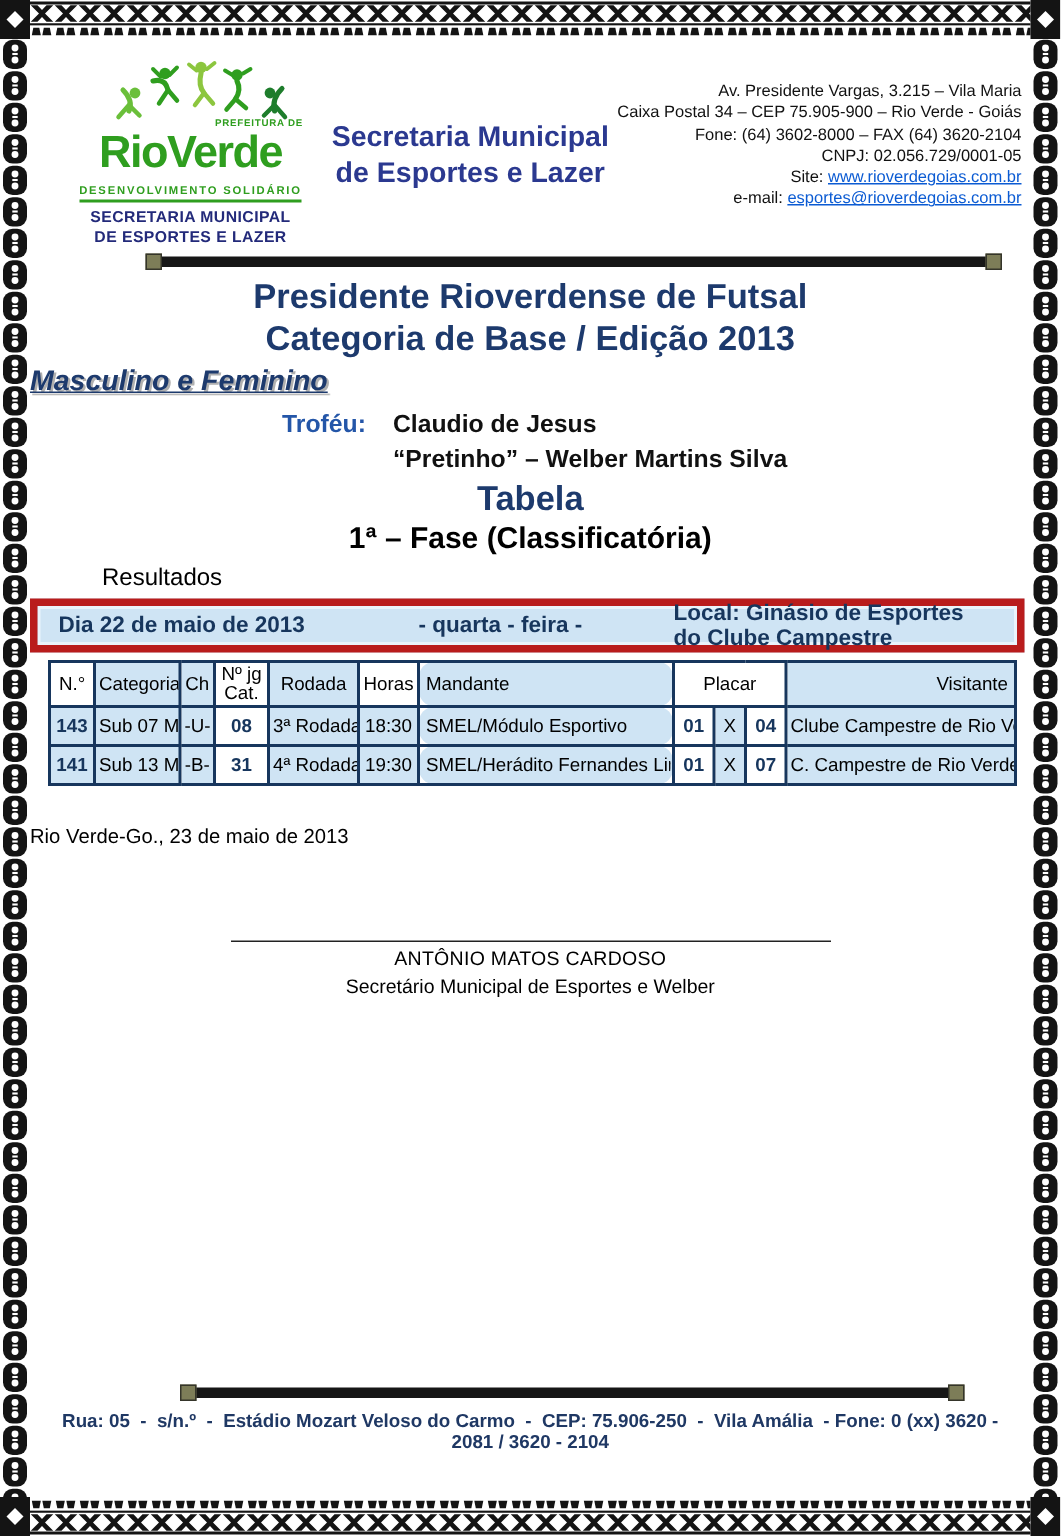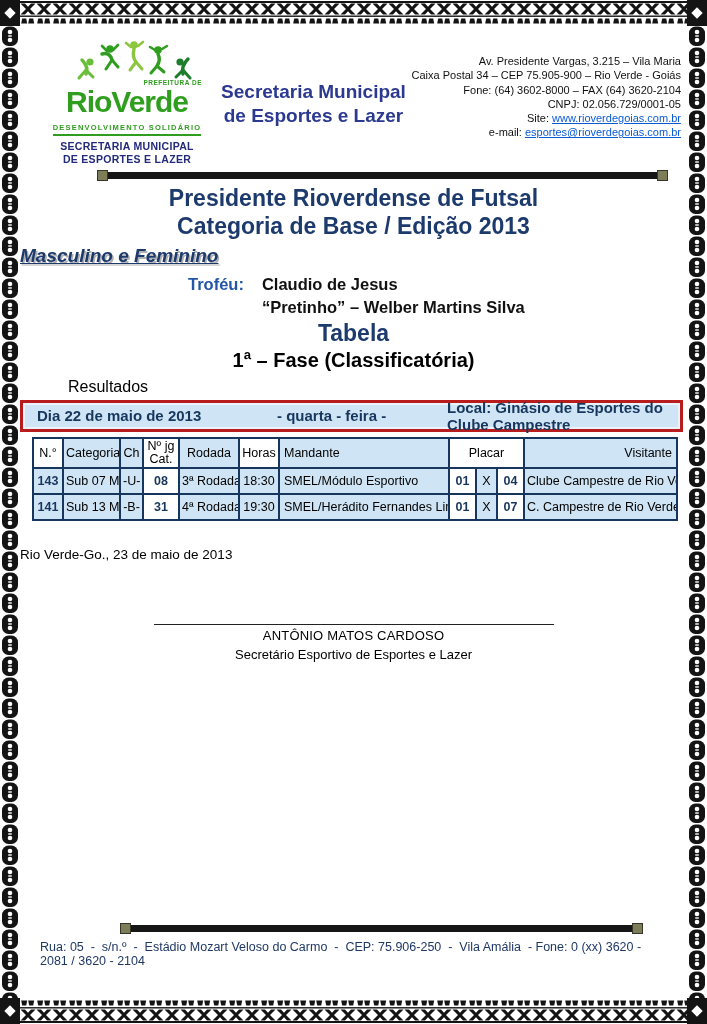--- a/index.html
+++ b/index.html
@@ -42,47 +42,47 @@
   .t-main{ text-align:center; font-size:23px; font-weight:bold; color:#1d3a6d; line-height:1.2; margin-top:6px;}
   .t-gender{text-align:left; font-size:19px; font-weight:bold; font-style:italic; color:#1d3a6d;
     text-decoration:underline; text-shadow:1.5px 1.5px 0 #b0b0b0; margin-top:5px;}
   .trophy{display:flex; gap:18px; margin:6px 0 0 168px; font-size:16.5px; font-weight:bold; color:#111; line-height:1.35;}
   .trophy-label{color:#2456a8;}
   .t-tabela{text-align:center; font-size:23px; font-weight:bold; color:#1d3a6d; margin-top:2px;}
   .t-fase{text-align:center; font-size:20px; font-weight:bold; color:#000; margin-top:2px;}
   .t-results{font-size:16px; font-weight:normal; color:#000; margin:6px 0 4px 48px;}
 
   
-  .daybar{margin:0 4px 5px 0; background:#cfe4f4; border:3px solid #b91c1c;
+  .daybar{margin:0 4px 5px 0; background:#cfe4f4; border:5px solid #b91c1c;
     box-shadow:inset 0 0 0 2px #eaf3fb; height:26px; display:flex; align-items:center;
     font-size:15px; font-weight:bold; color:#17365d; padding:0 14px;}
   .daybar .seg-date{width:240px;}
   .daybar .seg-week{width:170px;}
   .daybar .seg-loc{flex:1;}
 
   
   table.results{border-collapse:collapse; table-layout:fixed; width:644px; margin-left:12px; font-size:12.5px; color:#000;}
   table.results td, table.results th{border:2px solid #17365d; padding:1px 2px; white-space:nowrap;
     overflow:hidden; text-align:center; font-weight:normal; background:#cfe4f4; height:22px;}
   table.results .white{background:#ffffff;}
   table.results .num{color:#17365d; font-weight:bold;}
   table.results th{line-height:1.05;}
-  table.results .al{text-align:left; padding-left:4px;}
+  table.results .al{text-align:left; padding-left:4px;border-radius:11px;}
   table.results .ar{text-align:right; padding-right:4px;}
 
   .placedate{ font-size:13.5px; color:#000; margin:26px 26px 0 0;}
 
   .signature{margin-top:62px; text-align:center; font-size:13px; color:#000; line-height:1.45;}
   .sig-line{width:400px; border-top:1.5px solid #222; margin:0 auto 2px auto; height:0;}
   .sig-name{letter-spacing:.2px;}
 
   
   .footer{position:absolute; left:20px; right:20px; bottom:30px;}
   .footer .divider{margin:0 30px 0 86px;}
-  .footer-text{font-size:12.5px; font-weight:normal; color:#1f3864; margin-top:8px; white-space:pre-wrap;}
+  .footer-text{text-align:center; font-size:12.5px; font-weight:bold; color:#1f3864; margin-top:8px; white-space:pre-wrap;}
 </style>
 </head>
 <body>
 
 <svg width="0" height="0" style="position:absolute" aria-hidden="true">
   <defs>
     <g id="x-motif">
       <rect x="0" y="1" width="16" height="2" fill="#141414"></rect>
       <path d="M0.5,3.5 L6,9 L0.5,14.5 L5,14.5 L8,11.3 L11,14.5 L15.5,14.5 L10,9 L15.5,3.5 L11,3.5 L8,6.7 L5,3.5 Z" fill="#141414"></path>
       <rect x="0" y="15.5" width="16" height="1.4" fill="#141414"></rect>
@@ -436,21 +436,21 @@
         <td>C. Campestre de Rio Verde - II</td>
       </tr>
     </tbody>
       </table>
 
     <div class="placedate">Rio Verde-Go., 23 de maio de 2013</div>
 
     <div class="signature">
       <div class="sig-line"></div>
       <div class="sig-name">ANTÔNIO MATOS CARDOSO</div>
-      <div>Secretário Esportivo de Esportes e Lazer</div>
+      <div>Secretário Municipal de Esportes e Welber</div>
     </div>
 
     <div class="footer">
       <div class="divider">
         <span class="bead l"></span>
         <span class="bead r"></span>
       </div>
       <div class="footer-text">Rua: 05  -  s/n.º  -  Estádio Mozart Veloso do Carmo  -  CEP: 75.906-250  -  Vila Amália  - Fone: 0 (xx) 3620 - 2081 / 3620 - 2104</div>
     </div>
 

